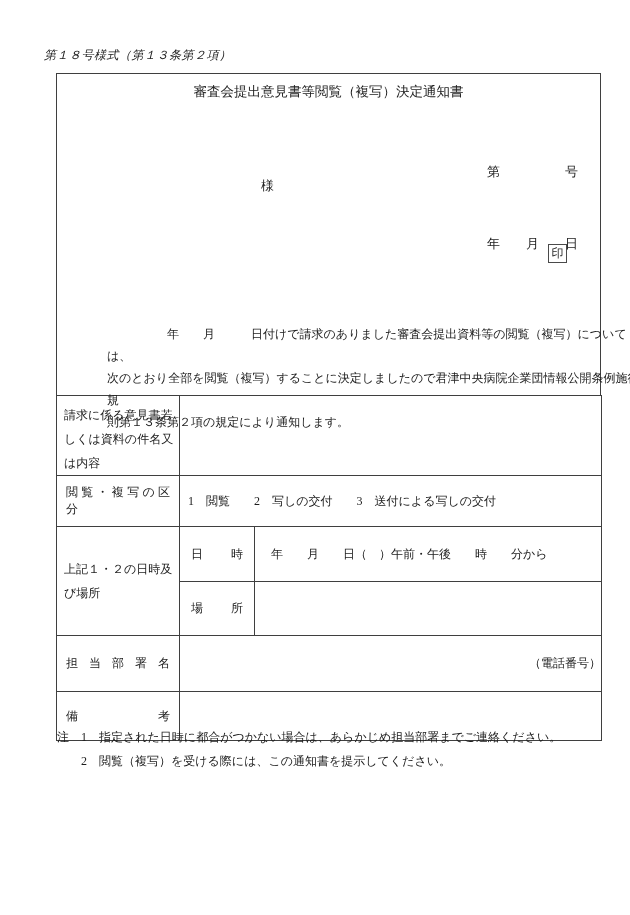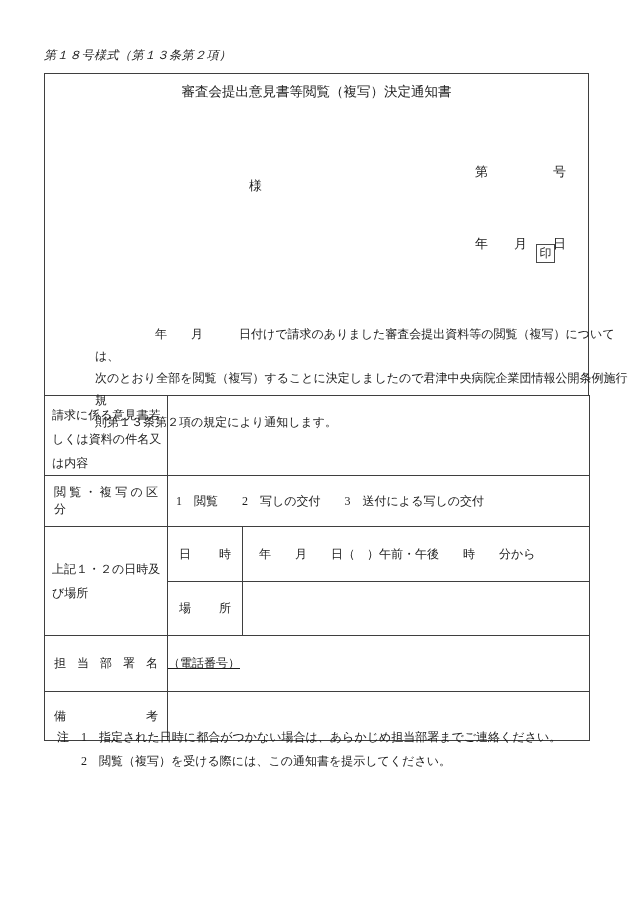--- a/index.html
+++ b/index.html
@@ -6,21 +6,21 @@
   html,body { background:#ffffff; }
   body {
     width:630px; height:915px; position:relative;
     font-family:"Liberation Serif","DejaVu Serif",serif;
     color:#1c1c1c;
   }
   .form-label {
     position:absolute; left:44px; top:47px;
     font-size:12px; letter-spacing:0.5px;font-style:italic;
   }
-  .form-box { position:absolute; left:44px; top:73px; width:545px; }
+  .form-box { position:absolute; left:56px; top:73px; width:545px; }
   .box-top {
     position:relative; width:545px; height:322px;
     border:1px solid #3f3f3f; border-bottom:none;
   }
   .doc-title {
     position:absolute; top:9px; left:0; right:0;
     text-align:center; font-size:13.5px;
   }
   .doc-no-block {
     position:absolute; top:38px; right:22px;
@@ -48,21 +48,21 @@
   col.c1 { width:123px; } col.c2 { width:75px; } col.c3 { width:347px; }
   tr.r1 { height:71px; } tr.r2 { height:51px; } tr.r3 { height:55px; }
   tr.r4 { height:54px; } tr.r5 { height:56px; } tr.r6 { height:49px; }
   th.hdr { text-align:left; padding:0 5px 0 7px; }
   th.pre { white-space:pre-line; line-height:24px; }
   th.topalign { vertical-align:top; padding-top:7px; }
   th.just, td.just { text-align:justify; text-align-last:justify; padding:0 9px; }
   td.sub { padding:12px 11px; }
   td.val { padding-left:8px; }
   td.datetime { padding-left:16px; }
-  td.center { text-align:left; padding-left:0;text-decoration:underline; }
+  td.center { text-align:right; padding-left:0; }
   .notes {
     position:absolute; left:57px; top:725px;
     font-size:12px; line-height:24px;
   }
   .notes div { white-space:pre; }
 </style>
 </head>
 <body>
 
 <div class="form-label">第１８号様式（第１３条第２項）</div>

